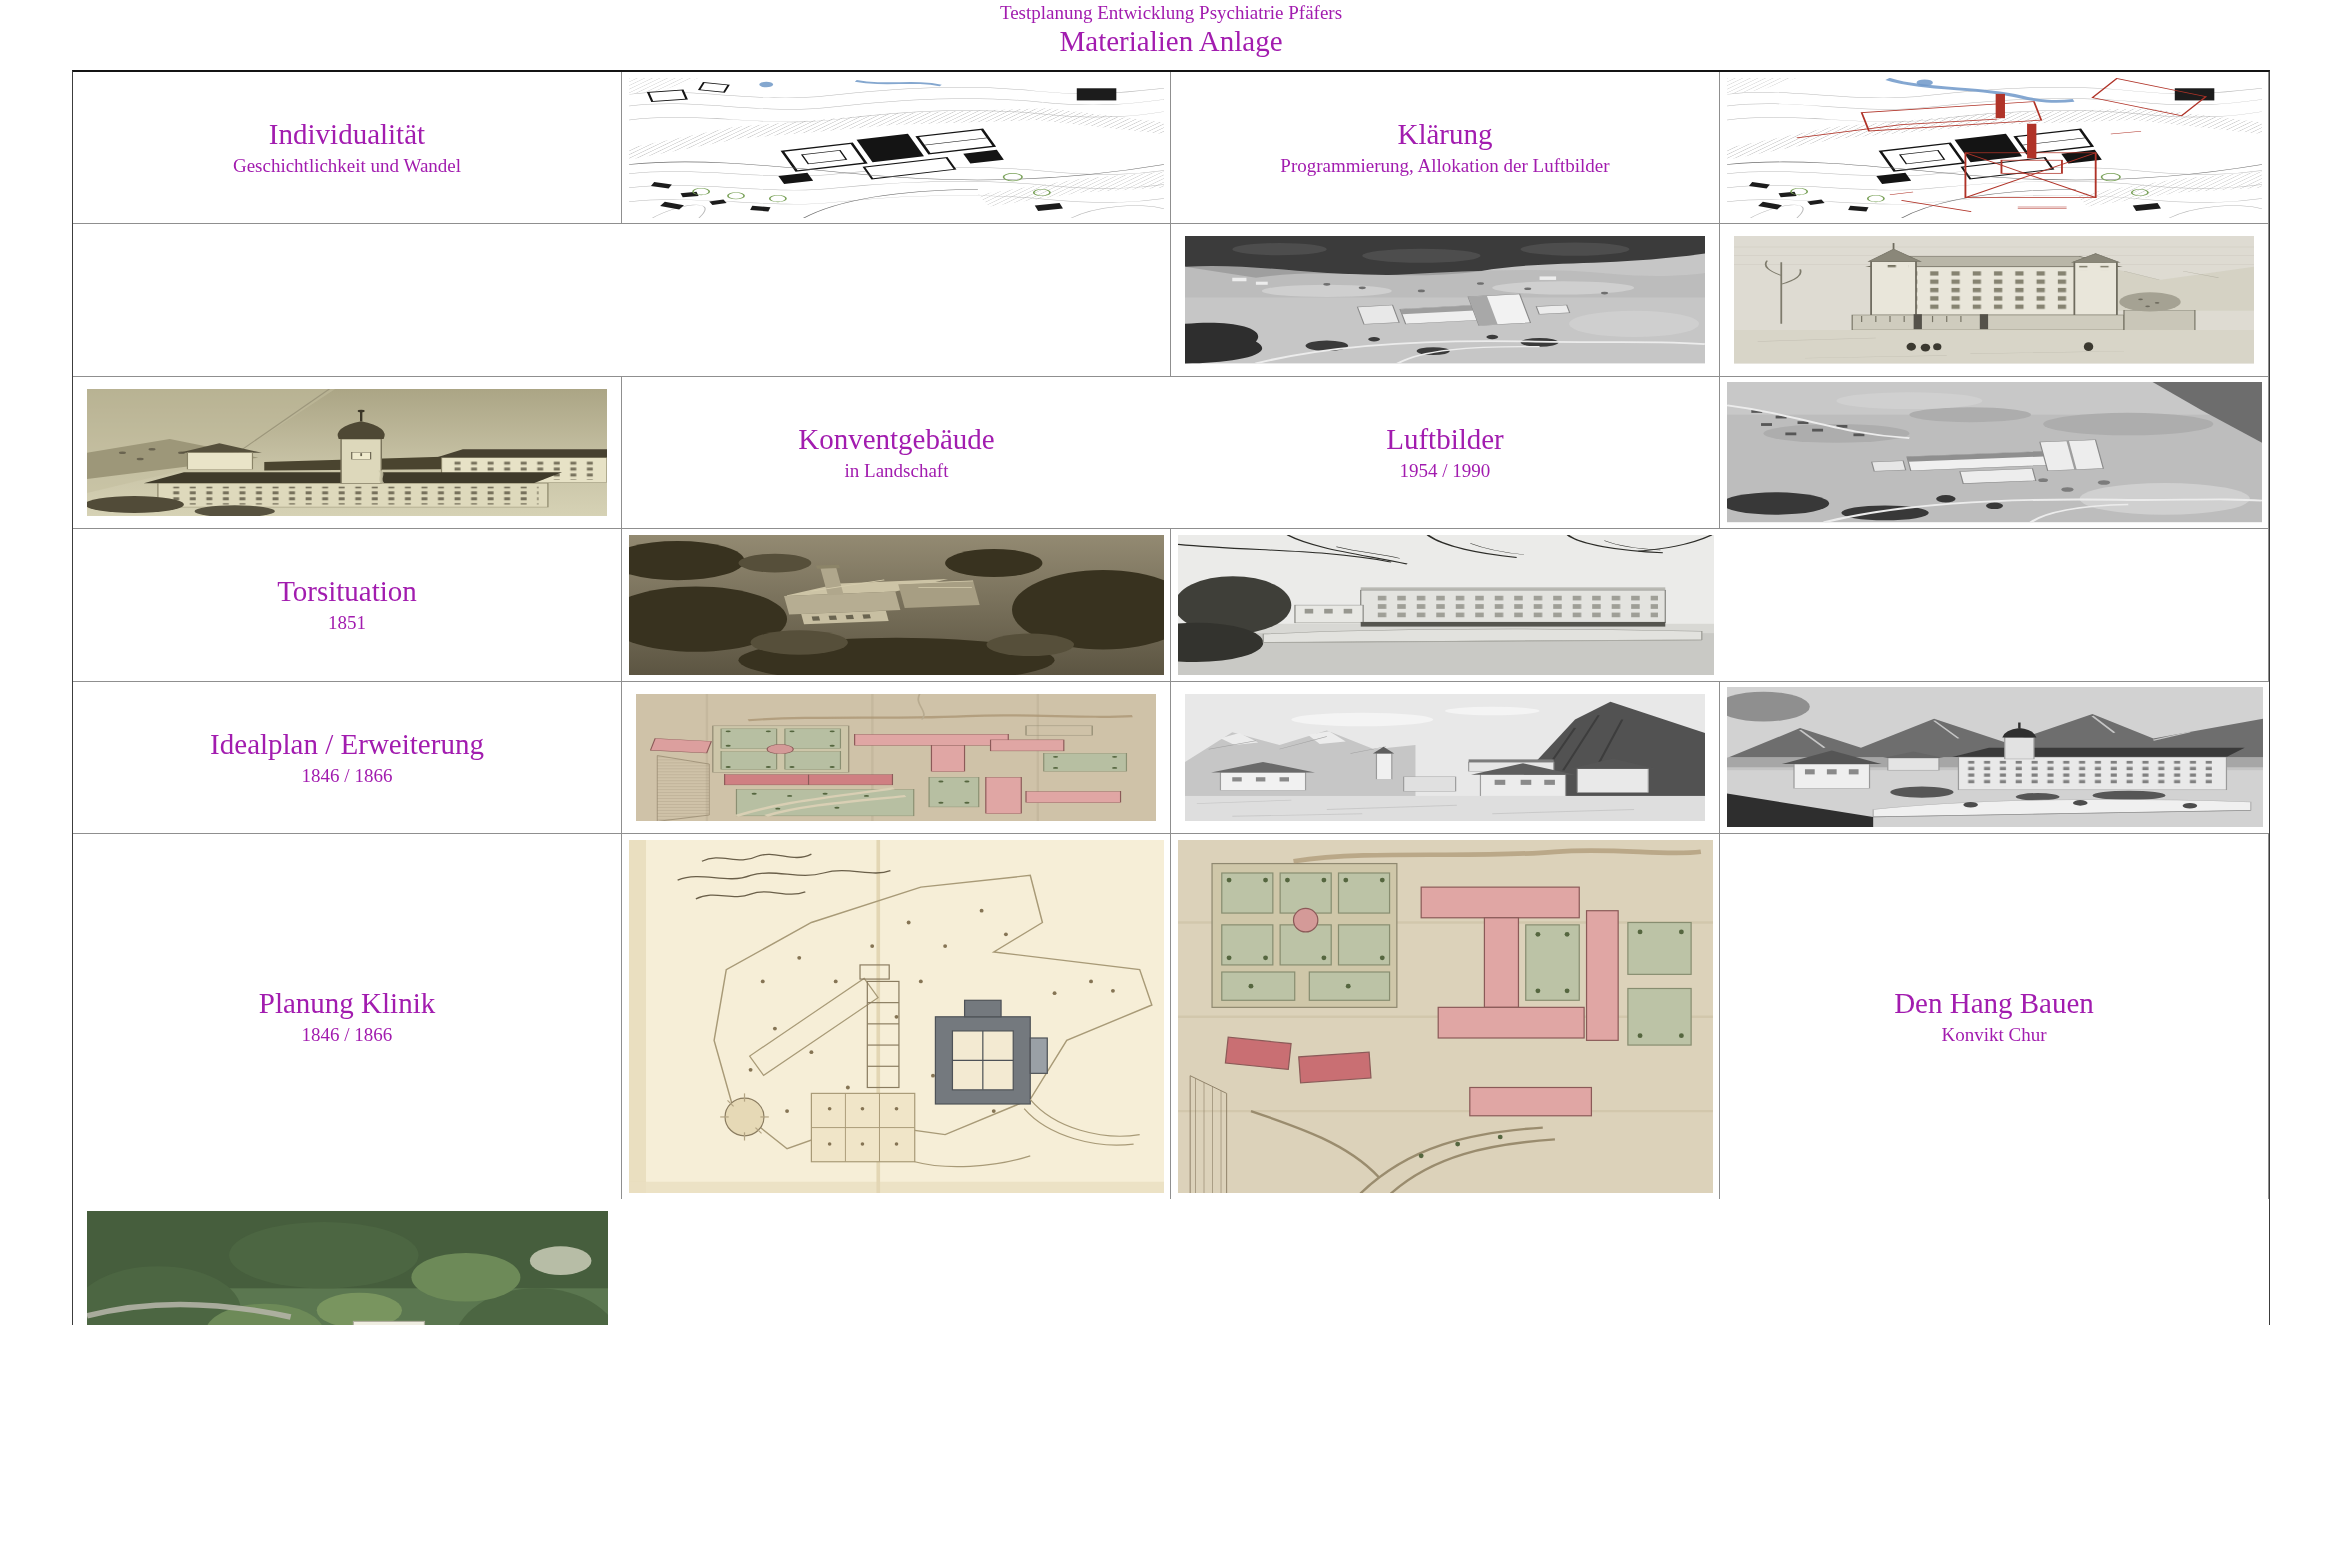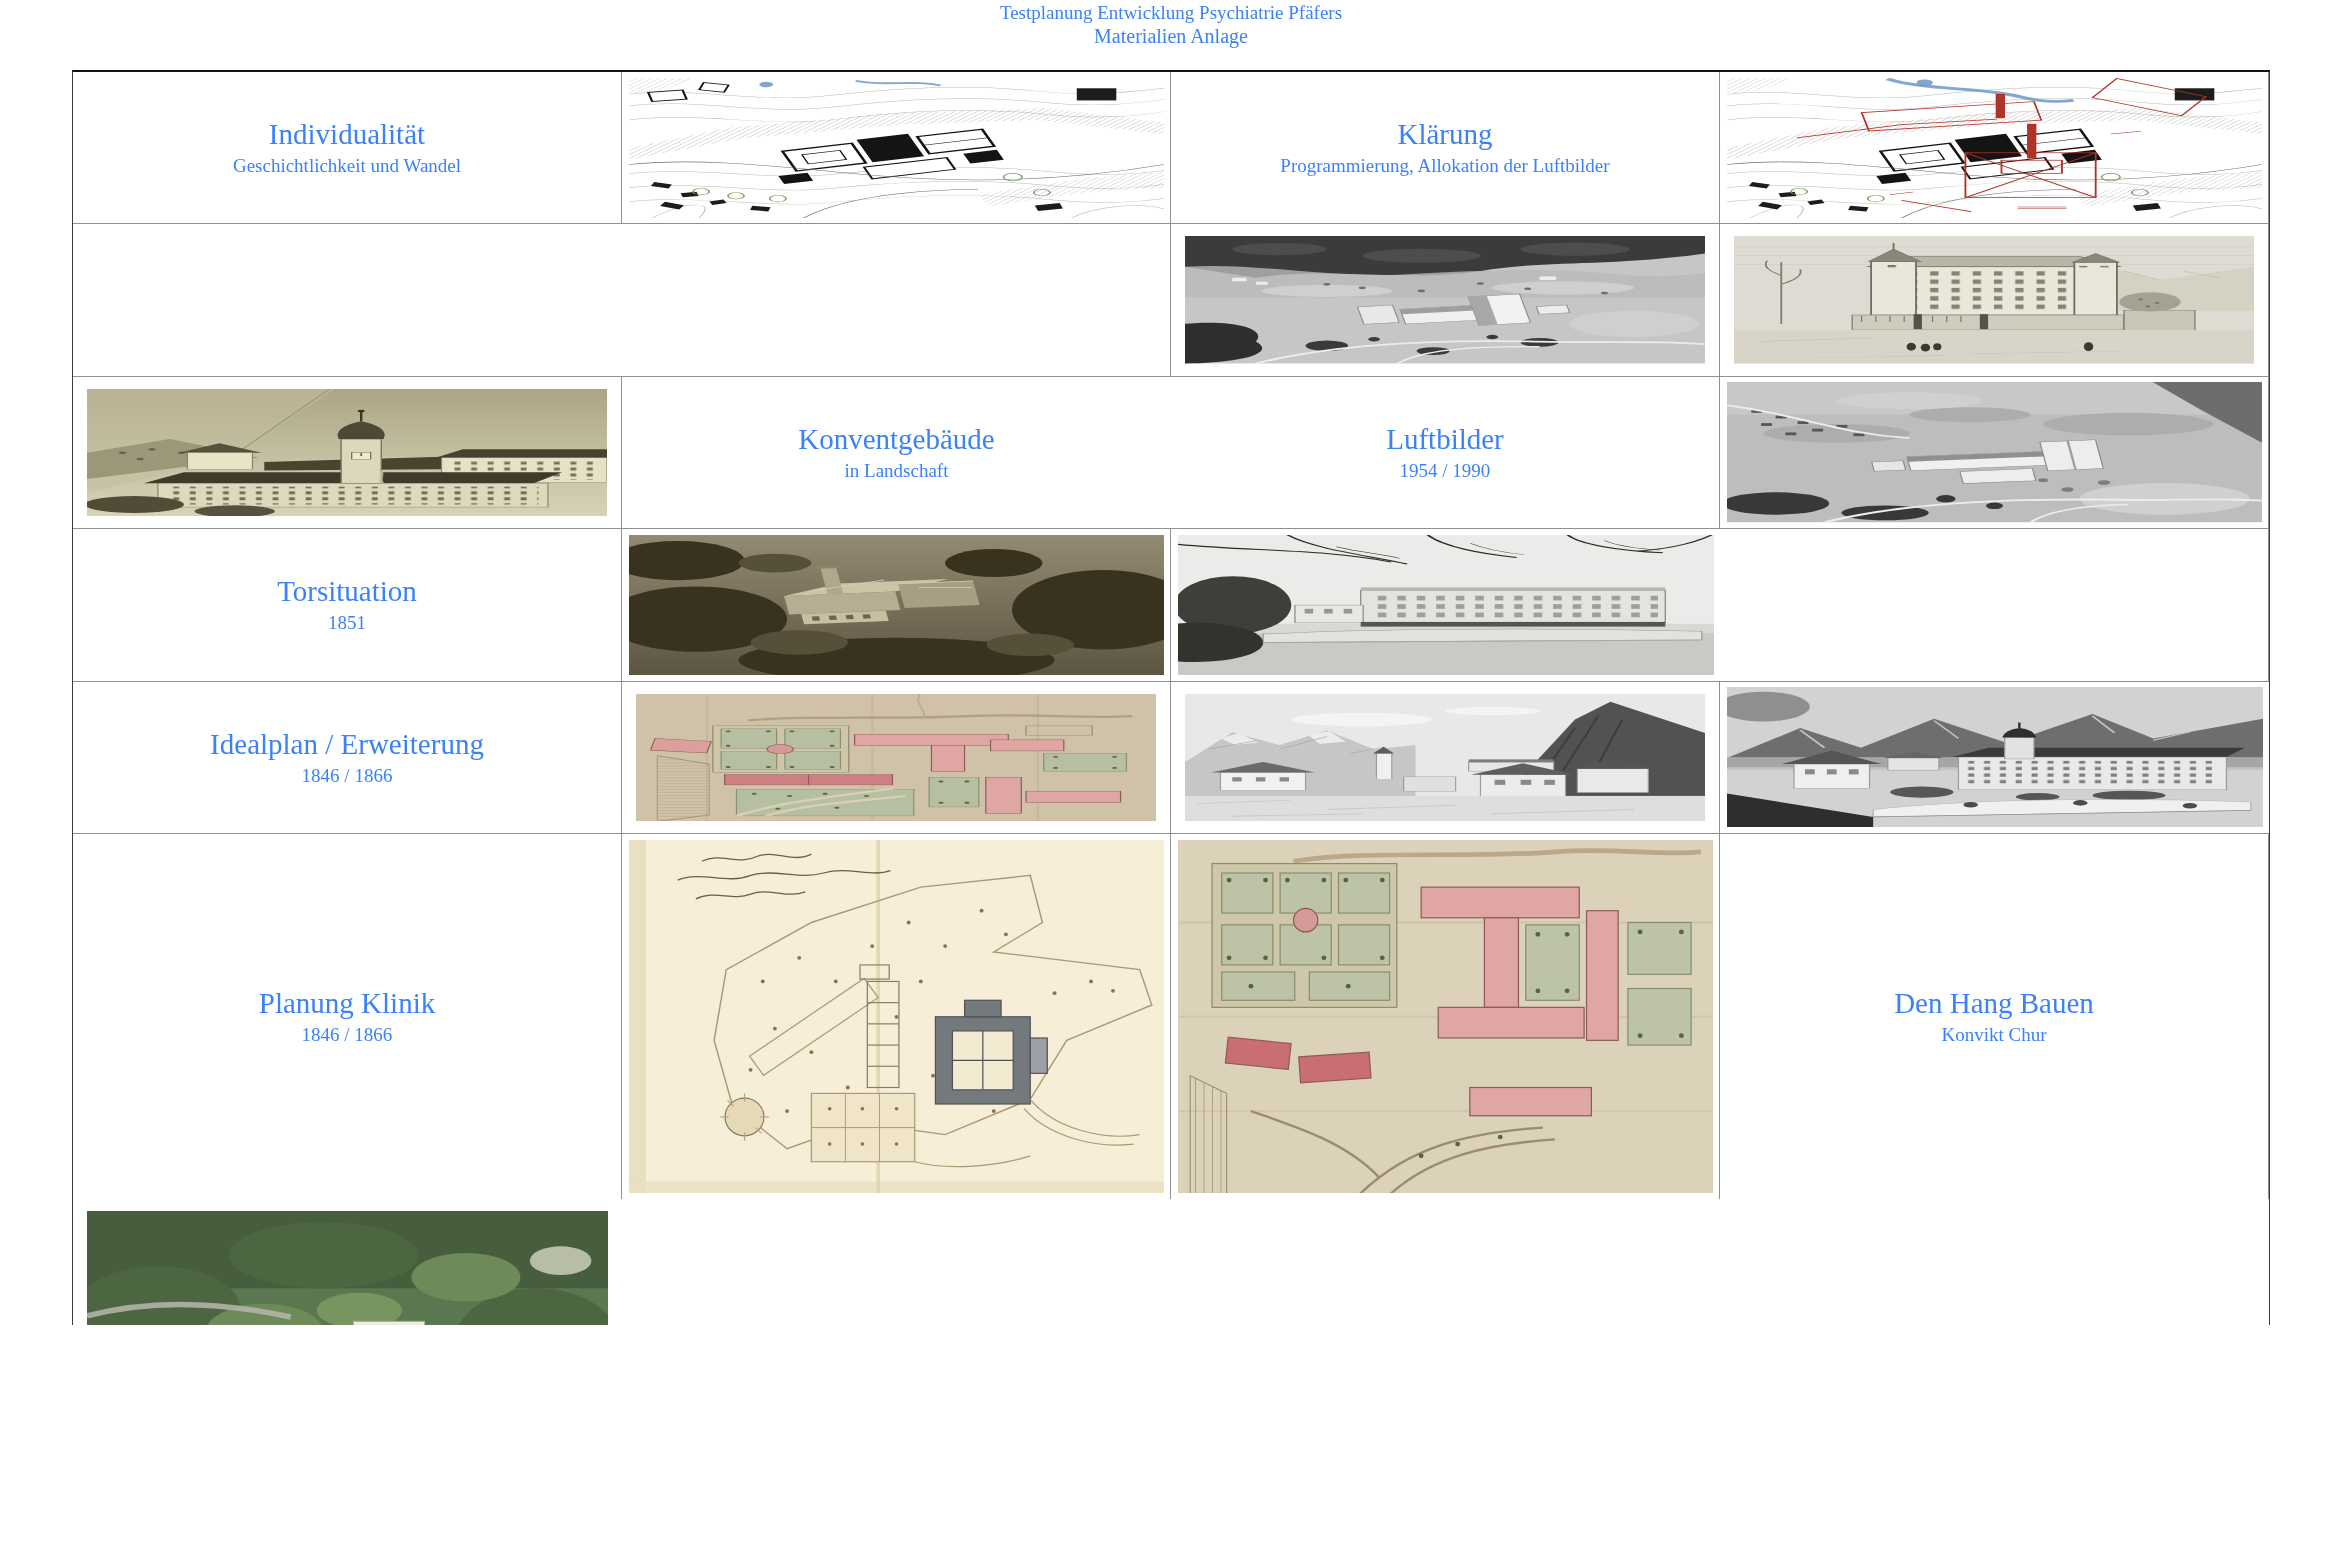--- a/index.html
+++ b/index.html
@@ -1,20 +1,20 @@
 <!DOCTYPE html>
 <html style="font-size:15px"><head>
 <meta charset="utf-8">
 <style>
   html,body{margin:0;padding:0;background:#ffffff;}
   .page{position:relative;width:2342px;height:1325px;background:#ffffff;overflow:hidden;
-        font-family:"Liberation Serif","DejaVu Serif",serif;color:#3b82f6;}
+        font-family:"Liberation Serif","DejaVu Serif",serif;color:#a21caf;}
   .header{position:absolute;top:1.9px;left:0;width:100%;text-align:center;line-height:1.15;}
   .header .sup{font-size:19px;}
-  .header .main{font-size:20px;margin-top:0.9px;}
+  .header .main{font-size:29px;margin-top:0.9px;}
   .sheet{position:absolute;left:72px;top:70px;width:2198px;height:1486px;
          border-top:2.8px solid #141414;border-bottom:2.8px solid #141414;
          border-left:1.4px solid #3c3c3c;border-right:1.4px solid #3c3c3c;
          display:grid;grid-template-columns:repeat(4,1fr);grid-template-rows:repeat(5,1fr);
          box-sizing:border-box;background:#ffffff;}
   .cell{border-right:0.9px solid #8f8f8f;border-bottom:0.9px solid #8f8f8f;
         display:flex;align-items:center;justify-content:center;overflow:hidden;box-sizing:border-box;}
   .cell.c5{border-right:none;}
   .cell.r5{border-bottom:none;}
   .caption{text-align:center;}

